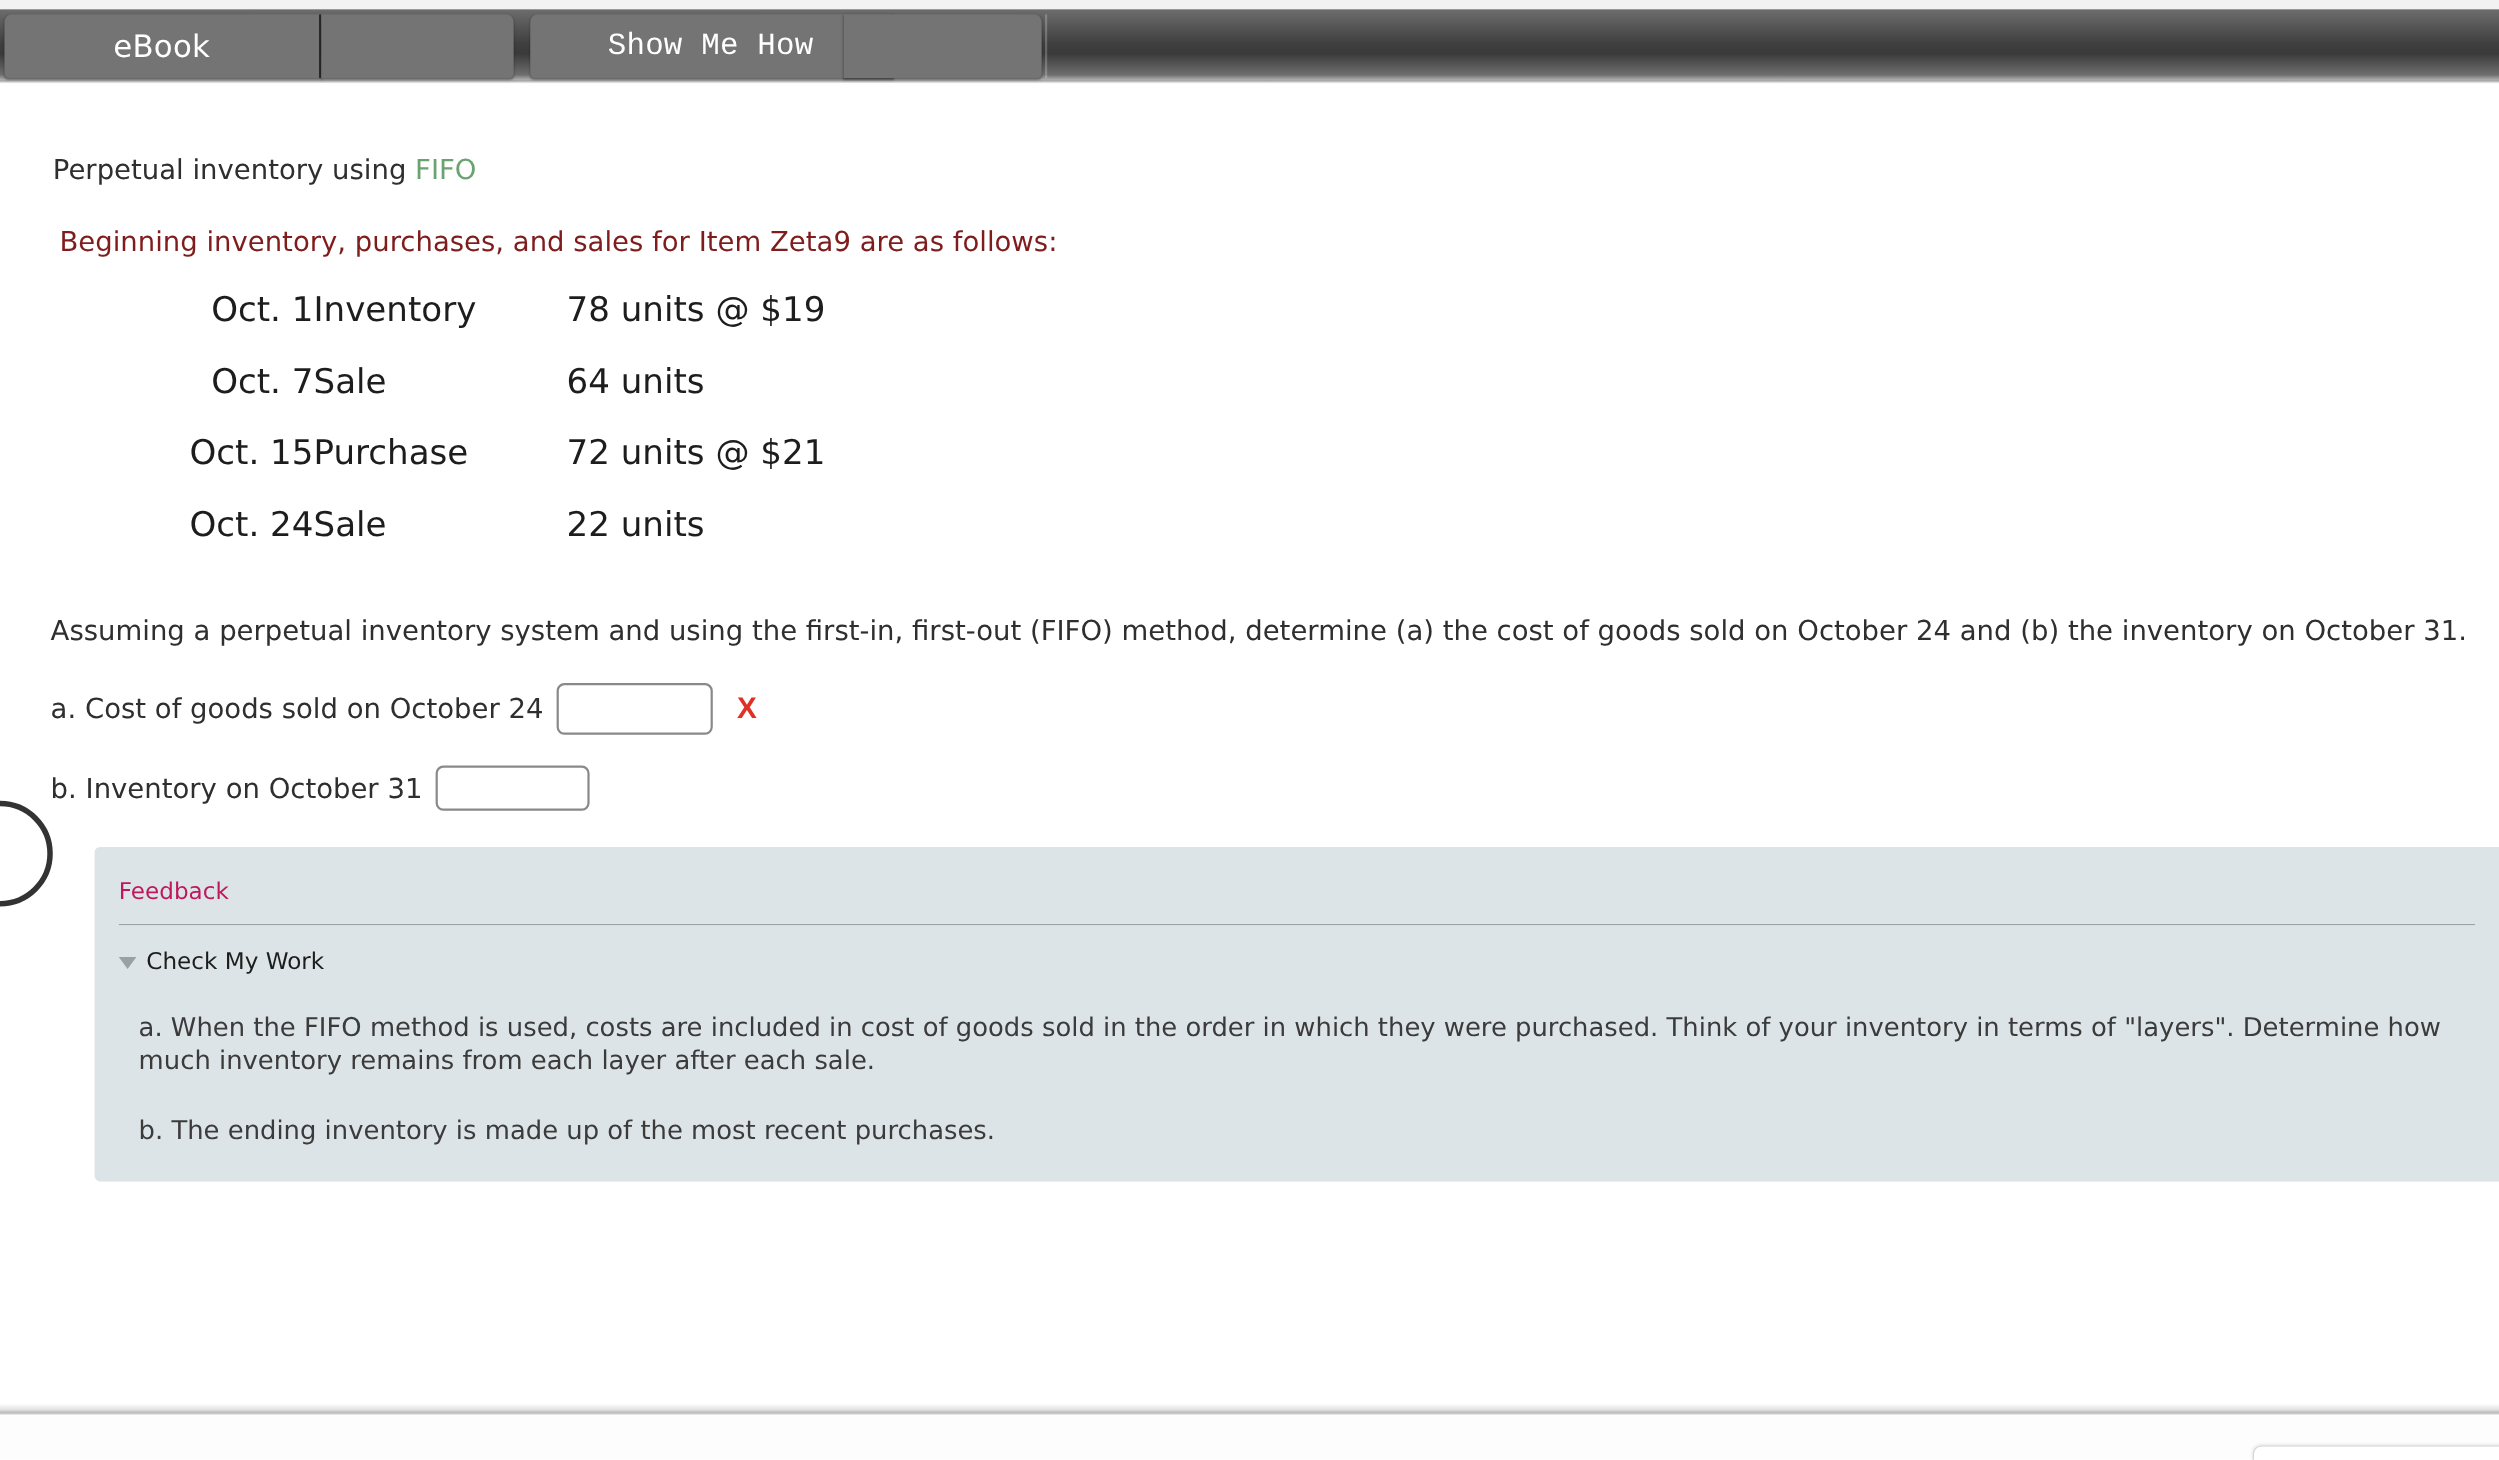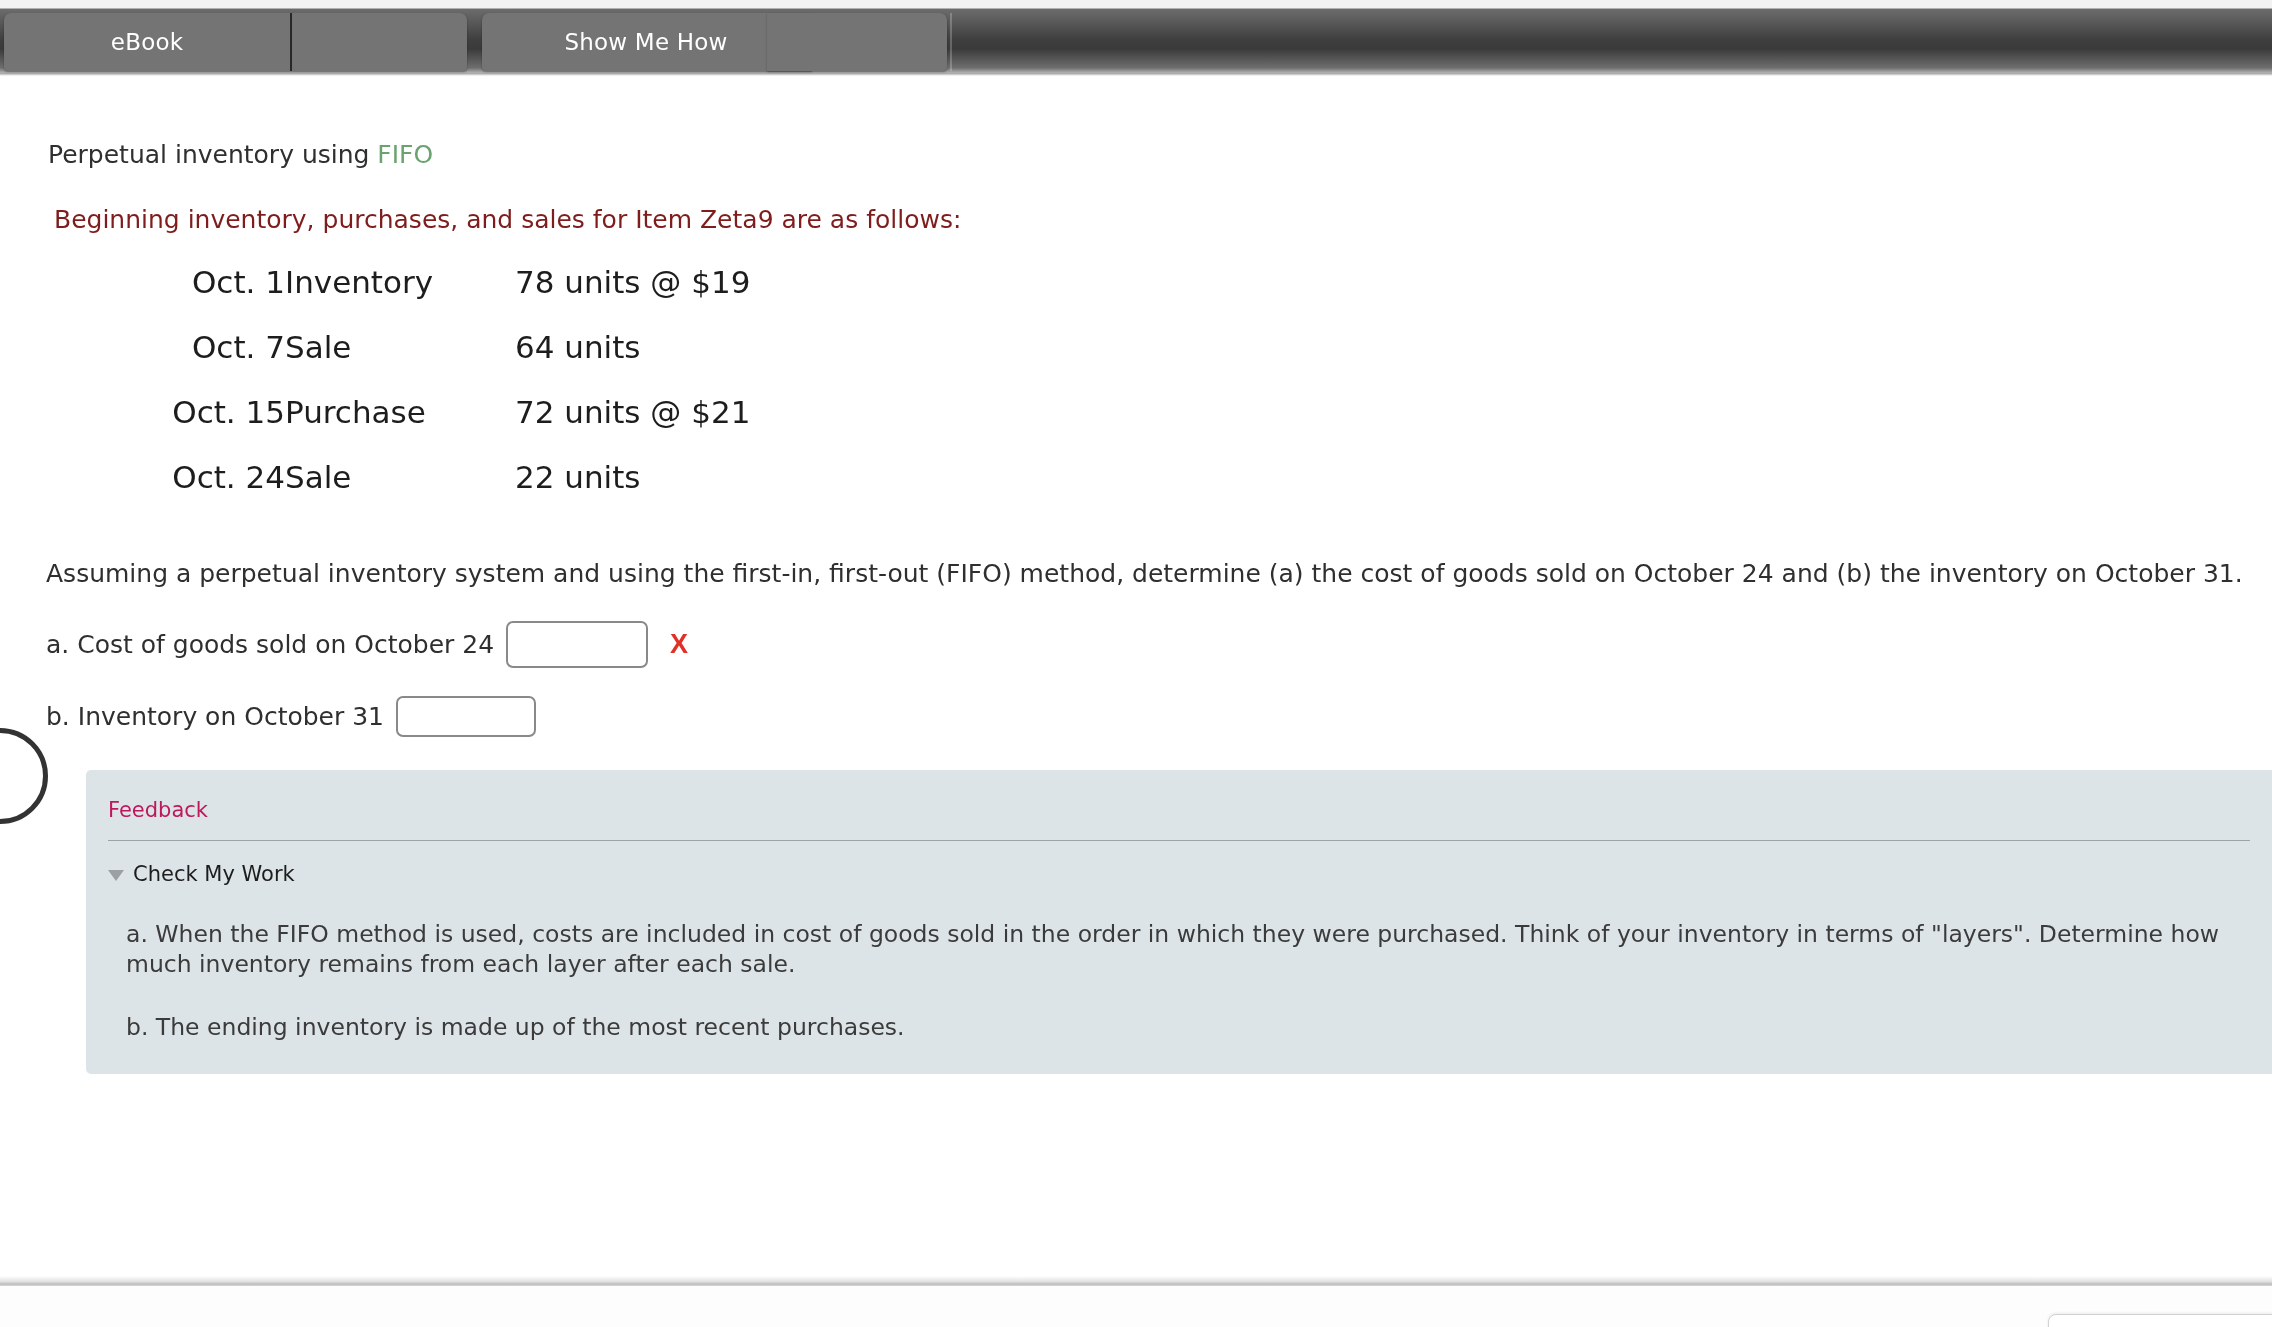--- a/index.html
+++ b/index.html
@@ -43,28 +43,28 @@
     position: absolute;
     top: 13px;
     height: 58px;
     background: #747474;
     border-radius: 7px 7px 4px 4px;
     box-shadow: 0 1px 2px rgba(0,0,0,0.35);
     display: flex;
     align-items: center;
     justify-content: center;
     color: #ffffff;
-    font-size: 23px;
+    font-size: 28px;
     letter-spacing: 0.2px;
     box-sizing: border-box;
     cursor: pointer;
   }
   .tab-ebook { left: 4px; width: 288px; border-right: 2px solid #2a2a2a; border-radius: 7px 0 0 4px; }
   .tab-ebook-pad { left: 292px; width: 175px; border-radius: 0 7px 4px 0; }
-  .tab-smh { left: 482px; width: 330px; border-right: 2px solid #2a2a2a; border-radius: 7px 0 0 4px; }
+  .tab-smh { left: 482px; width: 330px; border-right: 2px solid #2a2a2a; border-radius: 7px 0 0 4px; font-family: Liberation Mono, monospace; }
   .tab-smh-pad { left: 767px; width: 180px; border-radius: 0 7px 4px 0; }
   .tab-divider {
     position: absolute;
     top: 13px;
     height: 58px;
     width: 2px;
     background: rgba(255,255,255,0.22);
   }
 
   

